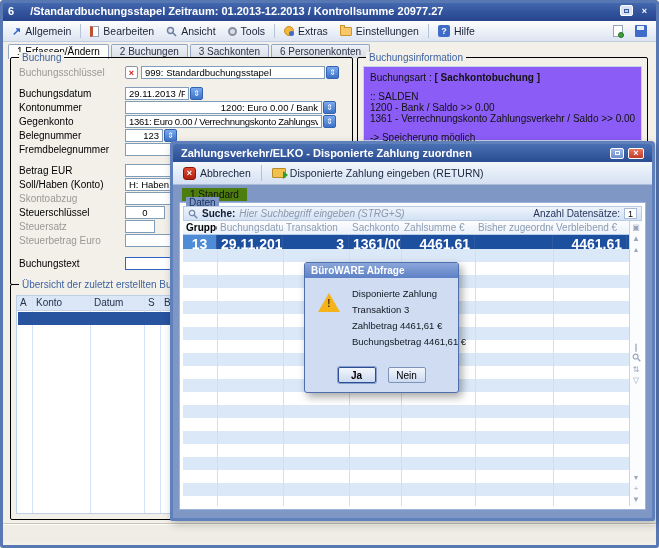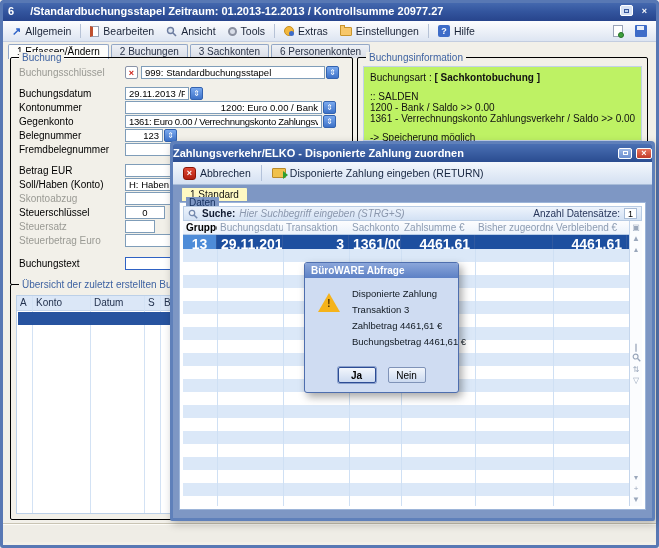--- a/index.html
+++ b/index.html
@@ -60,53 +60,53 @@
   .txt.c { text-align:center; }
   .txt.tight { letter-spacing:-0.3px; }
   .txt.focus { border:1px solid #2f62c4; }
   .spin { width:13px; height:13px; flex:none; margin-left:1px; border:1px solid #3363b0; border-radius:2px;
     background:linear-gradient(180deg,#7aa9ee,#3e72c8); color:#fff; font-size:8px; display:flex; align-items:center; justify-content:center; cursor:pointer; }
   .xbtn { width:13px; height:13px; flex:none; margin-right:3px; border:1px solid #8a94a8; border-radius:2px; background:#fff;
     color:#cc1a10; font-size:9px; font-weight:bold; display:flex; align-items:center; justify-content:center; cursor:pointer; }
 
   
   #grp-binfo { left:357px; top:57px; width:291px; height:90px; }
-  #grp-binfo .inner { position:absolute; inset:8px 5px 5px 5px; background:#bef264; border:1px solid #c2d2e8; padding:5px 6px; font-size:10px; color:#111; }
+  #grp-binfo .inner { position:absolute; inset:8px 5px 5px 5px; background:#8b5cf6; border:1px solid #c2d2e8; padding:5px 6px; font-size:10px; color:#111; }
   #grp-binfo .inner .b { font-weight:bold; }
   #grp-binfo .ln { line-height:11px; white-space:nowrap; }
   #grp-binfo .gap { height:8px; }
 
   
   #grp-ueb { left:10px; top:284px; width:343px; height:236px; }
   .uetable { position:absolute; inset:10px 5px 5px 5px; background:#fff; border:1px solid #bcd0e8; display:flex; }
   .uecol { border-right:1px solid #d3e2f4; height:100%; }
   .uecol:last-child { border-right:none; flex:1; }
   .uehead { height:15px; background:#dbe7f7; border-bottom:1px solid #c5d6ec; font-size:10px; color:#23324e; padding:1px 3px; white-space:nowrap; overflow:hidden; }
   .uesel { position:absolute; left:1px; right:1px; top:16px; height:13px; background:#27539f; }
 
   
   .dialog { position:absolute; left:170px; top:141px; width:485px; height:380px; z-index:40;
     border:3px solid #5f80ba; border-radius:4px 4px 2px 2px; background:#7e97c4; box-shadow:2px 3px 8px rgba(0,0,0,.25); }
   .dtitle { height:18px; background:linear-gradient(180deg,#4a70b4,#2a4c90); display:flex; align-items:center;
-    color:#fff; font-size:11px; font-weight:bold; padding:0 0; border-radius:2px 2px 0 0; }
+    color:#fff; font-size:11px; font-weight:bold; padding:0 8px; border-radius:2px 2px 0 0; }
   .dtitle .spacer { flex:1; }
   .dbtn { height:11px; margin-left:4px; border:1px solid #fff; border-radius:2px; display:flex; align-items:center; justify-content:center; cursor:pointer; }
   .dbtn.min { width:14px; background:linear-gradient(180deg,#9db7e4,#6b8fd0); }
   .dbtn.min i { width:5px; height:4px; border:1px solid #fff; display:block; }
   .dbtn.close { width:16px; background:linear-gradient(180deg,#e8745c,#c03a28); color:#fff; font-size:9px; font-weight:bold; }
   .dtoolbar { height:23px; background:linear-gradient(180deg,#f4f8fd,#d4e0f2); border-bottom:1px solid #a8bcd8;
     display:flex; align-items:center; padding:0 5px; font-size:10.5px; color:#15243f; }
   .tbtn { display:flex; align-items:center; gap:4px; padding:2px 5px; cursor:pointer; }
   .ic-cancel { width:13px; height:13px; background:linear-gradient(180deg,#e24a34,#b01e0e); border:1px solid #8c1404; border-radius:3px;
     color:#fff; font-weight:bold; font-size:9px; display:flex; align-items:center; justify-content:center; }
   .tsep { width:1px; height:16px; background:#b3c2da; margin:0 5px; }
   .ic-assign { width:14px; height:10px; background:#f0c14b; border:1px solid #b98a2a; border-radius:1px; position:relative; }
   .ic-assign i { position:absolute; right:-3px; bottom:-2px; width:0; height:0; border-left:5px solid #2f9e2f; border-top:4px solid transparent; border-bottom:4px solid transparent; }
   .dbody { position:absolute; left:0; right:0; top:41px; bottom:0; background:#7e97c4; }
-  .dtab { position:absolute; left:8px; top:2px; height:14px; padding:1px 8px; font-size:10px; background:#fef9c3;
+  .dtab { position:absolute; left:8px; top:2px; height:14px; padding:1px 8px; font-size:10px; background:#4d7c0f;
     border:1px solid #7d97c0; border-bottom:none; border-radius:2px 2px 0 0; color:#111; cursor:pointer; }
   .dgroup { position:absolute; left:6px; right:6px; top:17px; bottom:8px; background:#fff; border:1px solid #9db5d9; }
   .dgroup > .glabel2 { position:absolute; top:-6px; left:6px; background:#7e97c4; color:#15305e; font-size:10px; padding:0 3px; }
   .dcontent { position:absolute; inset:3px; }
   .srow { height:15px; display:flex; align-items:center; gap:4px; padding:0 4px;
     background:linear-gradient(180deg,#eef4fc,#d3e1f4); border:1px solid #b9cce4; font-size:10px; }
   .srow .slabel { font-weight:bold; color:#101a30; }
   .srow input { flex:1; border:none; background:transparent; font-family:"Liberation Sans",sans-serif; font-size:10px; font-style:italic; color:#5a6a84; outline:none; }
   .srow input::placeholder { color:#8a97ad; font-style:italic; }
   .srow .cnt-label { color:#27365a; }

